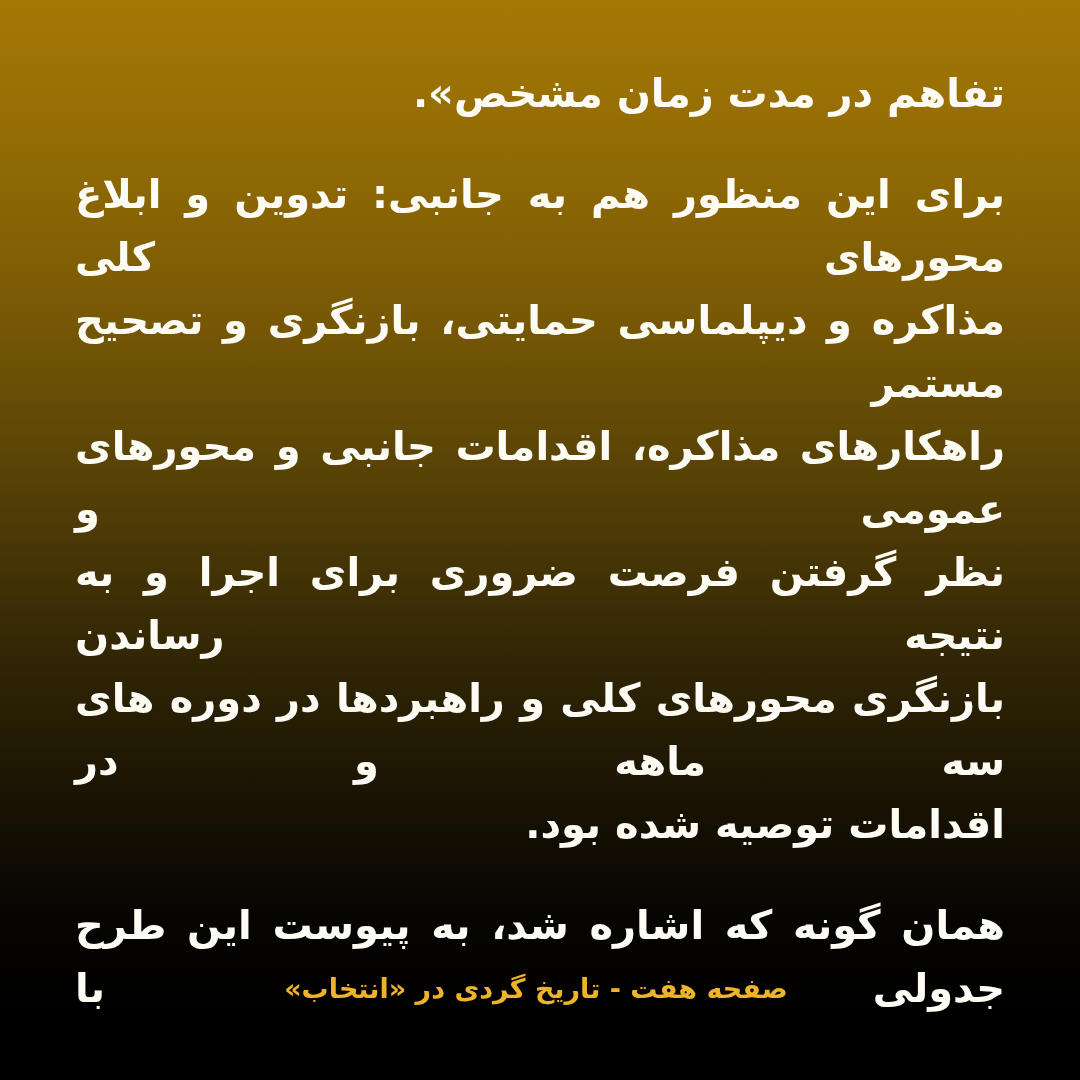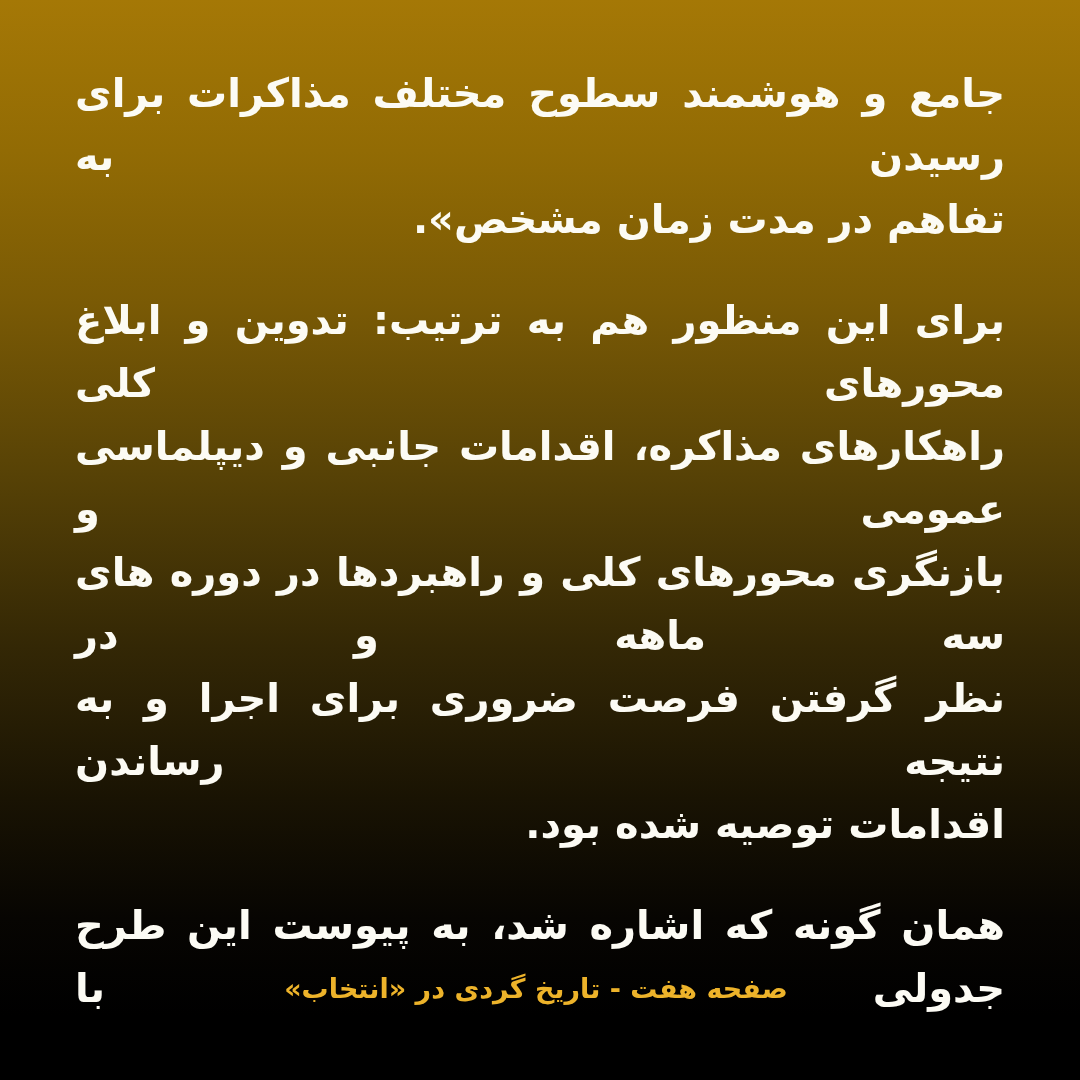--- a/index.html
+++ b/index.html
@@ -66,29 +66,29 @@
   }
 </style>
 </head>
 <body>
 
 <div class="canvas">
 
   <main class="article">
 
     <div class="para">
-      <span class="line justify">جامع و هوشمند سطوح مختلف مذاکرات برای رسیدن به</span>
       <span class="line last">تفاهم در مدت زمان مشخص».</span>
     </div>
 
     <div class="para">
-      <span class="line justify">برای این منظور هم به ترتیب: تدوین و ابلاغ محورهای کلی</span>
-      <span class="line justify">راهکارهای مذاکره، اقدامات جانبی و دیپلماسی عمومی و</span>
+      <span class="line justify">برای این منظور هم به جانبی: تدوین و ابلاغ محورهای کلی</span>
+      <span class="line justify">مذاکره و دیپلماسی حمایتی، بازنگری و تصحیح مستمر</span>
+      <span class="line justify">راهکارهای مذاکره، اقدامات جانبی و محورهای عمومی و</span>
+      <span class="line justify">نظر گرفتن فرصت ضروری برای اجرا و به نتیجه رساندن</span>
       <span class="line justify">بازنگری محورهای کلی و راهبردها در دوره های سه ماهه و در</span>
-      <span class="line justify">نظر گرفتن فرصت ضروری برای اجرا و به نتیجه رساندن</span>
       <span class="line last">اقدامات توصیه شده بود.</span>
     </div>
 
     <div class="para">
       <span class="line justify">همان گونه که اشاره شد، به پیوست این طرح جدولی با</span>
 
     </div>
 
   </main>
 

